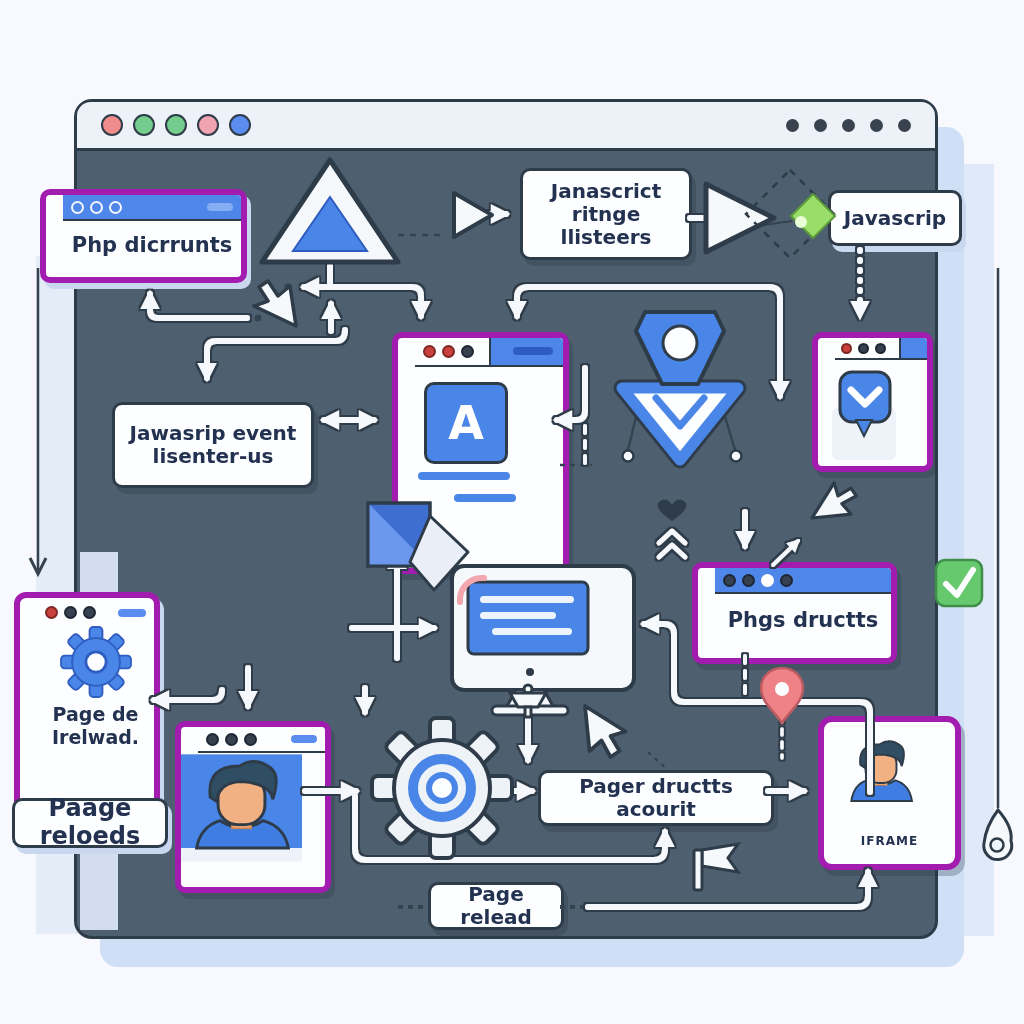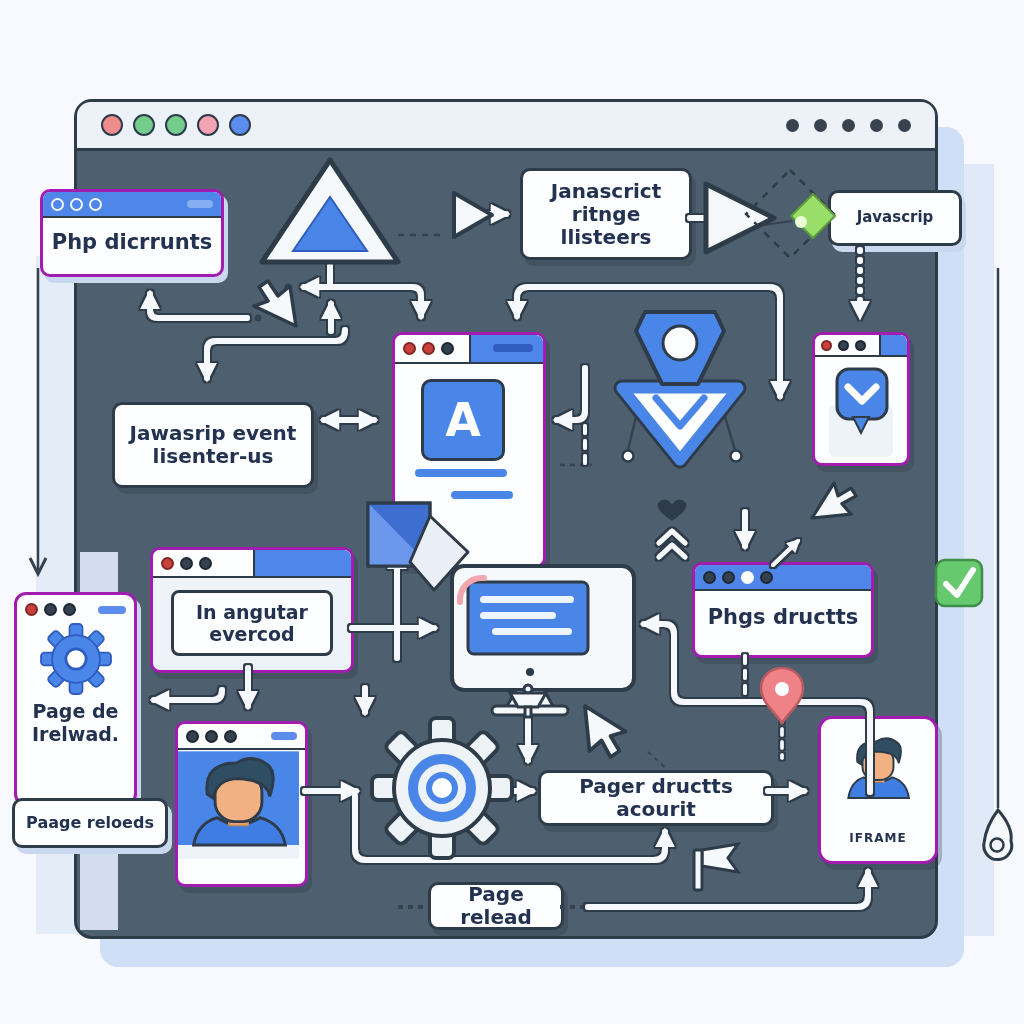--- a/index.html
+++ b/index.html
@@ -14,22 +14,22 @@
   .tdot{width:18px;height:18px;border-radius:50%;border:2.5px solid #2e3b49;margin-right:10px;}
   .rdots{margin-left:auto;display:flex;gap:15px;}
   .rdot{width:13px;height:13px;border-radius:50%;background:#39434f;}
   .inner-strip{position:absolute;left:80px;top:552px;width:38px;height:378px;background:#d9e5f5;opacity:.95;z-index:1;}
   
   .box{position:absolute;background:#fdfeff;border:3px solid #2e3b49;border-radius:10px;
     display:flex;flex-direction:column;align-items:center;justify-content:center;text-align:center;
     color:#233250;font-weight:bold;z-index:3;box-shadow:4px 6px 0 rgba(40,52,66,.28);line-height:1.15;}
   .box .l1{display:block;}
   
-  .win{position:absolute;background:#fdfeff;border:3px solid #a21caf;border-radius:10px;z-index:3;
-    box-shadow:4px 6px 0 rgba(40,52,66,.28);overflow:hidden;}
+  .win{position:absolute;background:#fdfeff;border:6px solid #a21caf;border-radius:10px;z-index:3;
+    box-shadow:4px 6px 0 rgba(40,52,66,.28);overflow:hidden;padding-left:17px;}
   .hdr{display:flex;align-items:center;padding:0 8px;border-bottom:2.5px solid #2e3b49;}
   .dot{width:9px;height:9px;border-radius:50%;border:2px solid #2e3b49;margin-right:6px;flex:0 0 auto;}
   .d-navy{background:#35414f;border-color:#1d2733;}
   .d-red{background:#c9413c;border-color:#7e2723;}
   .d-white{background:#fff;border-color:#fff;}
   .d-hollowwhite{background:transparent;border-color:#f2f6fd;}
   .pill{height:8px;border-radius:5px;background:#7ea6f0;margin-left:auto;}
   .bluehdr{background:#4f86ea;}
   .label-dark{color:#233250;font-weight:bold;text-align:center;}
   svg.overlay{position:absolute;left:0;top:0;width:1024px;height:1024px;z-index:4;pointer-events:none;}
@@ -68,21 +68,21 @@
       <span class="pill" style="width:26px;background:#86aef2;"></span>
     </div>
     <div class="label-dark" style="font-size:21px;margin-top:12px;">Php dicrrunts</div>
   </div>
 
   <div class="box" style="left:520px;top:168px;width:166px;height:86px;font-size:20px;text-align:center;">
     <span class="l1">Janascrict</span>
     <span class="l1">ritnge llisteers</span>
   </div>
 
-  <div class="box" style="left:828px;top:190px;width:128px;height:50px;font-size:15px;box-shadow:4px 6px 0 #c9d8ef;">
+  <div class="box" style="left:828px;top:190px;width:128px;height:50px;font-size:20px;box-shadow:4px 6px 0 #c9d8ef;">
     <span class="l1">Javascrip</span>
   </div>
 
   <div class="box" style="left:112px;top:402px;width:196px;height:80px;font-size:20px;">
     <span class="l1">Jawasrip event</span>
     <span class="l1">lisenter-us</span>
   </div>
 
   <div class="win" style="left:392px;top:332px;width:148px;height:230px;">
     <div class="hdr" style="height:27px;background:#fdfeff;position:relative;">
@@ -108,32 +108,20 @@
       <span style="position:absolute;right:0;top:0;bottom:0;width:26px;background:#4f86ea;border-left:2px solid #2e3b49;"></span>
     </div>
     <svg viewBox="0 0 92 106" style="position:absolute;left:0;top:22px;width:92px;height:106px;">
       <rect x="14" y="48" width="64" height="52" rx="6" fill="#eef3fa"></rect>
       <rect x="22" y="12" width="50" height="50" rx="12" fill="#4a86e8" stroke="#2e3b49" stroke-width="3"></rect>
       <path d="M38,60 L46,76 L54,60 Z" fill="#4a86e8" stroke="#2e3b49" stroke-width="2"></path>
       <path d="M33,30 L47,44 L61,30" stroke="#fff" stroke-width="7" fill="none" stroke-linecap="round" stroke-linejoin="round"></path>
     </svg>
   </div>
 
-  <div class="win" style="left:150px;top:547px;width:198px;height:120px;background:#eef3fa;">
-    <div class="hdr" style="height:26px;background:#fdfeff;position:relative;">
-      <span class="dot d-red"></span>
-      <span class="dot d-navy"></span>
-      <span class="dot d-navy"></span>
-      <span style="position:absolute;right:0;top:0;bottom:0;width:96px;background:#4f86ea;border-left:2.5px solid #2e3b49;"></span>
-    </div>
-    <div style="position:absolute;left:18px;top:40px;right:18px;bottom:14px;background:#fdfeff;border:3px solid #2e3b49;border-radius:8px;display:flex;flex-direction:column;align-items:center;justify-content:center;font-weight:bold;font-size:19px;color:#233250;">
-      <span>In angutar</span>
-      <span>evercod</span>
-    </div>
-  </div>
 
   <div class="win" style="left:14px;top:592px;width:117px;height:208px;border-radius:12px;box-shadow:4px 6px 0 #c9d8ef;">
     <div style="display:flex;align-items:center;padding:8px 8px 0 8px;">
       <span class="dot d-red"></span>
       <span class="dot d-navy"></span>
       <span class="dot d-navy"></span>
       <span class="pill" style="width:28px;background:#5b8def;"></span>
     </div>
     <svg viewBox="0 0 100 84" style="display:block;margin:4px auto 0;width:92px;height:78px;">
       <g fill="#4a86e8" stroke="#2f5cbf" stroke-width="2">
@@ -160,21 +148,21 @@
   <div class="win" style="left:692px;top:562px;width:176px;height:90px;">
     <div class="hdr bluehdr" style="height:24px;">
       <span class="dot d-navy"></span>
       <span class="dot d-navy"></span>
       <span class="dot d-white"></span>
       <span class="dot d-navy"></span>
     </div>
     <div class="label-dark" style="font-size:21px;margin-top:14px;">Phgs dructts</div>
   </div>
 
-  <div class="box" style="left:12px;top:798px;width:150px;height:44px;font-size:16px;box-shadow:4px 6px 0 #c9d8ef;">
+  <div class="box" style="left:12px;top:798px;width:150px;height:44px;font-size:24px;box-shadow:4px 6px 0 #c9d8ef;">
     <span class="l1">Paage reloeds</span>
   </div>
 
   <div class="win" style="left:175px;top:721px;width:127px;height:160px;">
     <div class="hdr" style="height:24px;background:#fdfeff;">
       <span class="dot d-navy"></span>
       <span class="dot d-navy"></span>
       <span class="dot d-navy"></span>
       <span class="pill" style="width:26px;background:#5b8def;"></span>
     </div>

